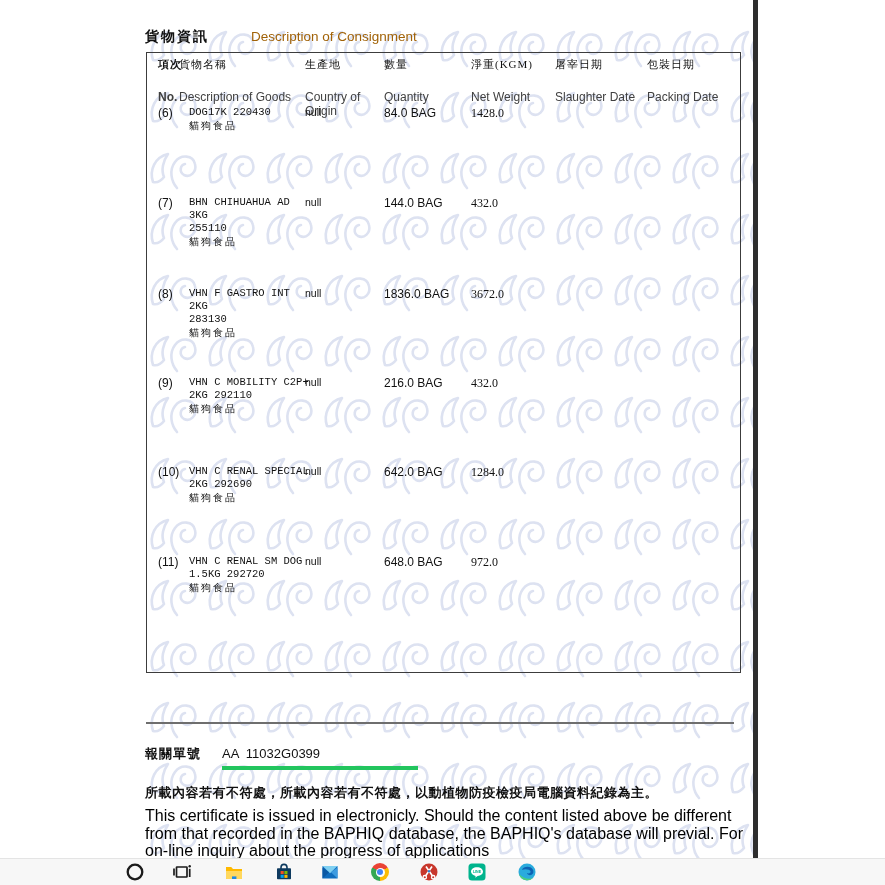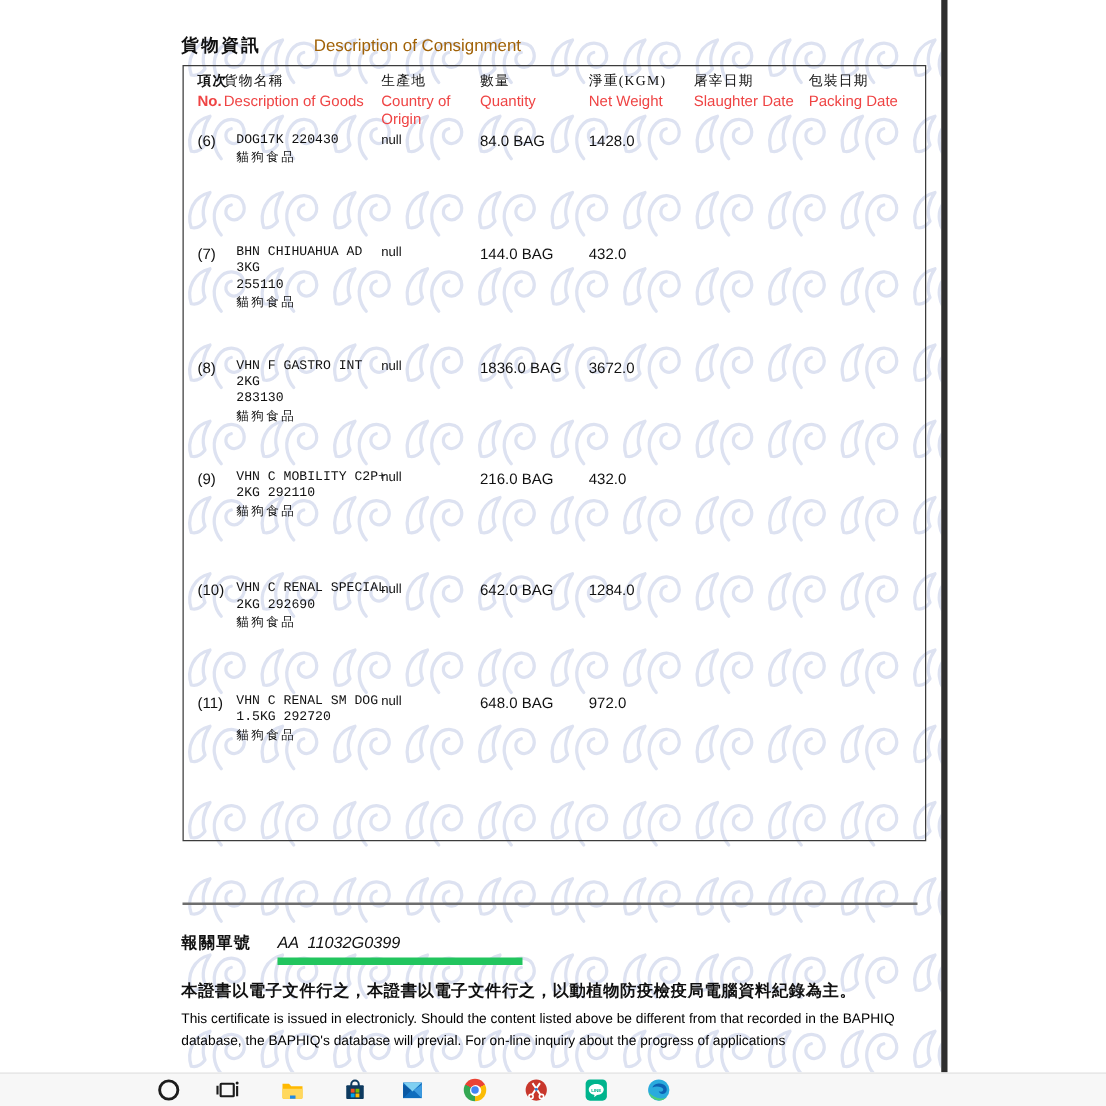--- a/index.html
+++ b/index.html
@@ -15,46 +15,46 @@
   .abs{position:absolute;}
   .doc{position:absolute;inset:0;z-index:2;color:#111;}
 
   .title-zh{left:145px;top:28px;font-size:14px;font-weight:700;font-family:"Liberation Serif",serif;letter-spacing:2px;}
   .title-en{left:251px;top:29px;font-size:13.5px;color:#a16207;}
 
   .table-box{left:146px;top:52px;width:593px;height:619px;border:1.5px solid #3c3c3c;}
 
   .hcell{position:absolute;top:4px;}
   .h-zh{font-family:"Liberation Serif",serif;font-size:11px;letter-spacing:1px;white-space:nowrap;}
-  .h-en{font-size:12px;margin-top:2px;color:#ef4444;}
+  .h-en{font-size:12px;margin-top:18px;color:#404040;}
   .col-no{left:11px;font-weight:bold;}
   .col-goods{left:32px;}
   .col-origin{left:158px;width:64px;}
   .col-origin .h-en{line-height:14px;}
   .col-qty{left:237px;}
   .col-weight{left:324px;}
   .col-slaughter{left:408px;}
   .col-packing{left:500px;}
 
   .trow{position:absolute;left:0;width:100%;}
   .cell{position:absolute;top:0;}
   .c-no{left:11px;font-size:12px;}
   .c-goods{left:42px;width:124px;font-family:"Liberation Mono",monospace;font-size:10.5px;line-height:13px;}
-  .c-goods .zh{font-family:Liberation Sans, sans-serif;font-size:10px;letter-spacing:2px;margin-top:1px;}
+  .c-goods .zh{font-family:Liberation Mono, monospace;font-size:10px;letter-spacing:2px;margin-top:1px;}
   .c-origin{left:158px;font-family:Liberation Sans, sans-serif;font-size:10.5px;}
   .c-qty{left:237px;font-size:12px;}
-  .c-weight{left:324px;font-size:12px;}
+  .c-weight{left:324px;font-size:12px;font-family:Liberation Serif, serif;}
 
   .sep-rule{left:146px;top:722px;width:588px;height:2px;background:#6e6e6e;}
 
   .decl-label{left:145px;top:745px;font-size:13px;font-weight:700;font-family:Liberation Serif, serif;letter-spacing:1px;}
-  .decl-value{left:222px;top:746px;width:196px;font-size:13px;white-space:pre;padding-bottom:5px;border-bottom:6px solid #22c55e;font-style:italic;}
+  .decl-value{left:222px;top:746px;width:196px;font-size:13px;white-space:pre;padding-bottom:5px;border-bottom:4px solid #22c55e;}
 
   .notice-zh{left:145px;top:784px;font-size:13px;font-weight:700;font-family:"Liberation Serif",serif;letter-spacing:0.5px;}
-  .notice-en{left:145px;top:807px;width:603px;font-size:11px;line-height:17.5px;color:#000;}
+  .notice-en{left:145px;top:807px;width:603px;font-size:16px;line-height:17.5px;color:#000;}
 
   
   .taskbar{position:absolute;left:0;top:858px;width:885px;height:27px;background:#f7f7f7;border-top:1px solid #e4e4e4;z-index:4;}
   .tb-icon{position:absolute;top:3px;width:20px;height:20px;cursor:pointer;}
   .chrome-outer{width:18px;height:18px;margin:1px;border-radius:50%;
     background:conic-gradient(from -60deg,#ea4335 0deg 120deg,#fbbc05 120deg 240deg,#34a853 240deg 360deg);position:relative;}
   .chrome-ring{position:absolute;left:4.5px;top:4.5px;width:9px;height:9px;border-radius:50%;background:#fff;}
   .chrome-dot{position:absolute;left:6px;top:6px;width:6px;height:6px;border-radius:50%;background:#4285f4;}
 </style>
 </head>
@@ -795,21 +795,21 @@
         <div class="cell c-qty">648.0 BAG</div>
         <div class="cell c-weight">972.0</div>
       </div>
     </div>
 
     <div class="abs sep-rule"></div>
 
     <div class="abs decl-label">報關單號</div>
     <div class="abs decl-value">AA  11032G0399</div>
 
-    <div class="abs notice-zh">本證書以電子文件行之，本證書以電子文件行之，以動植物防疫檢疫局電腦資料紀錄為主。</div>
+    <div class="abs notice-zh">所載內容若有不符處，所載內容若有不符處，以動植物防疫檢疫局電腦資料紀錄為主。</div>
     <div class="abs notice-en">This certificate is issued in electronicly. Should the content listed above be different from that recorded in the BAPHIQ database, the BAPHIQ's database will previal. For on-line inquiry about the progress of applications</div>
   </div>
 
   <div class="taskbar">
 
     <div class="tb-icon" style="left:125px">
       <svg width="20" height="20" viewBox="0 0 20 20">
           <circle cx="10" cy="10" r="7.3" fill="none" stroke="#1b1b1b" stroke-width="2.3"></circle>
         </svg>
     </div>

